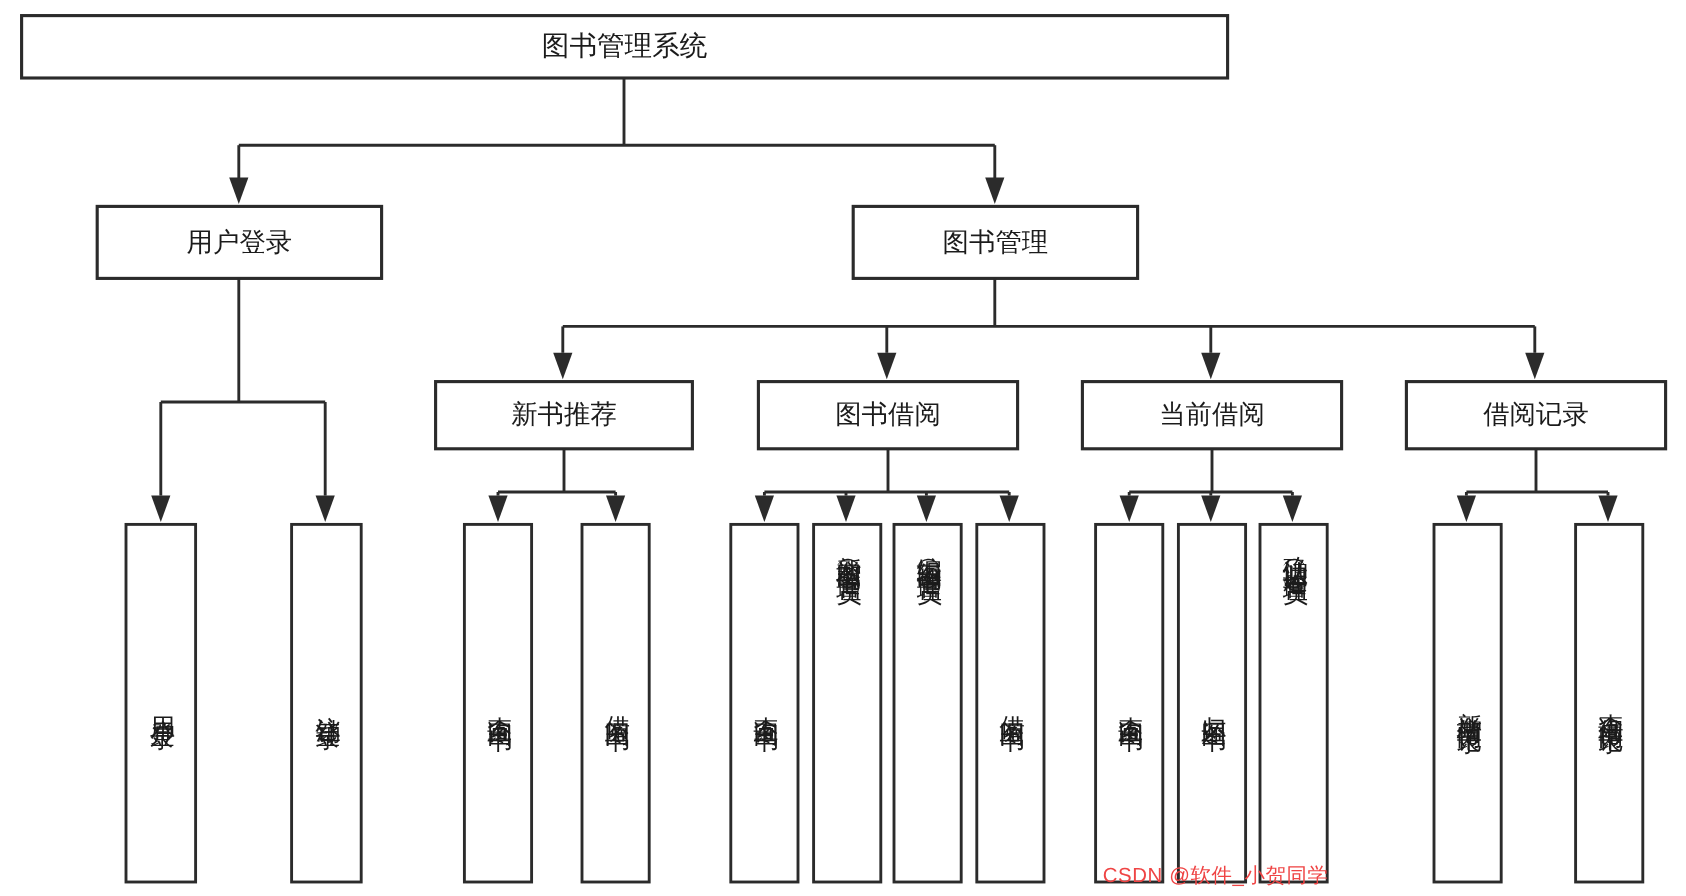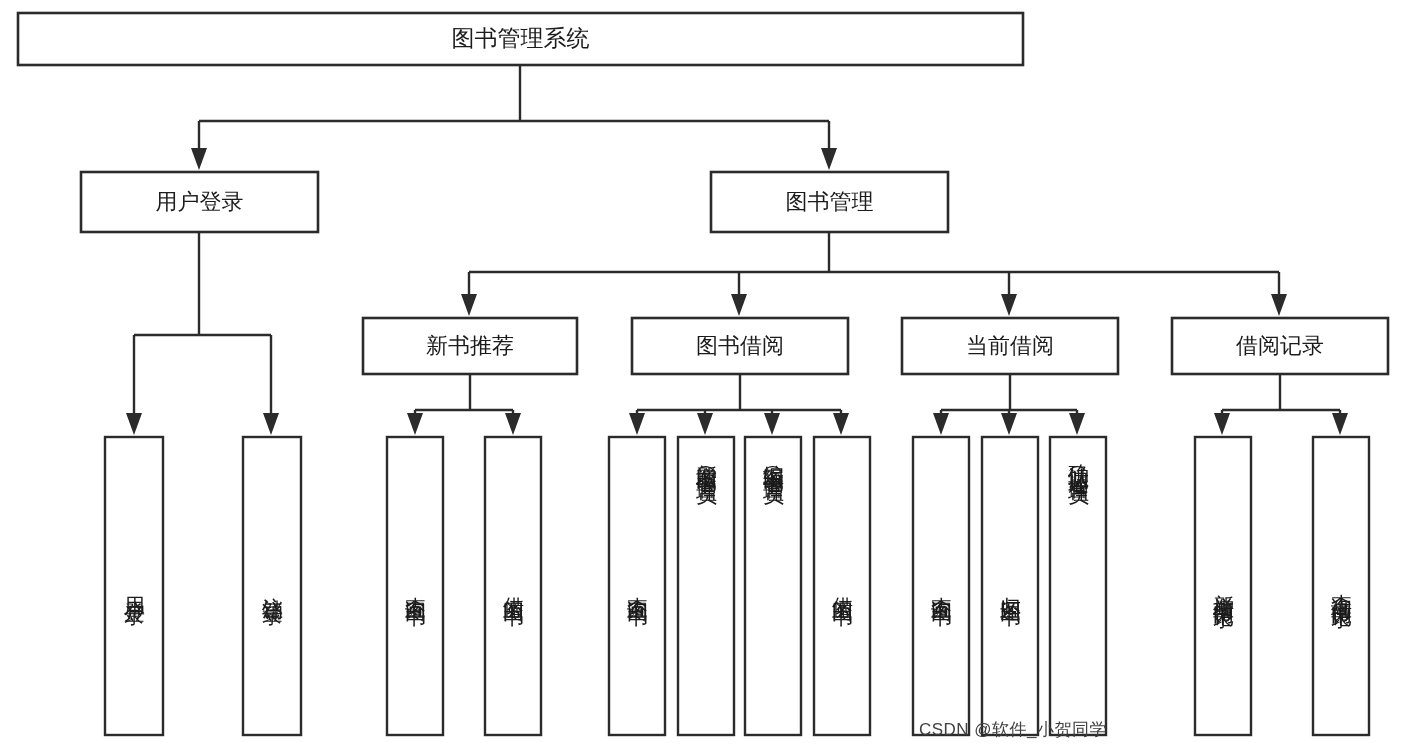--- a/index.html
+++ b/index.html
@@ -66,21 +66,21 @@
     letter-spacing: 3px;
     color: #1b1b1b;
     white-space: nowrap;
   }
   #watermark {
     position: absolute;
     right: 8px;
     bottom: 6px;
     font-family: "Liberation Sans", "DejaVu Sans", sans-serif;
     font-size: 17px;
-    color: #404040;
+    color: #ef4444;
     letter-spacing: 0.5px;
     white-space: nowrap;
   }
 </style>
 </head>
 <body>
 
 <div id="diagram-root">
   <svg id="diagram-svg" width="1405" height="747" viewBox="0 0 1405 747" xmlns="http://www.w3.org/2000/svg">
       <g>

